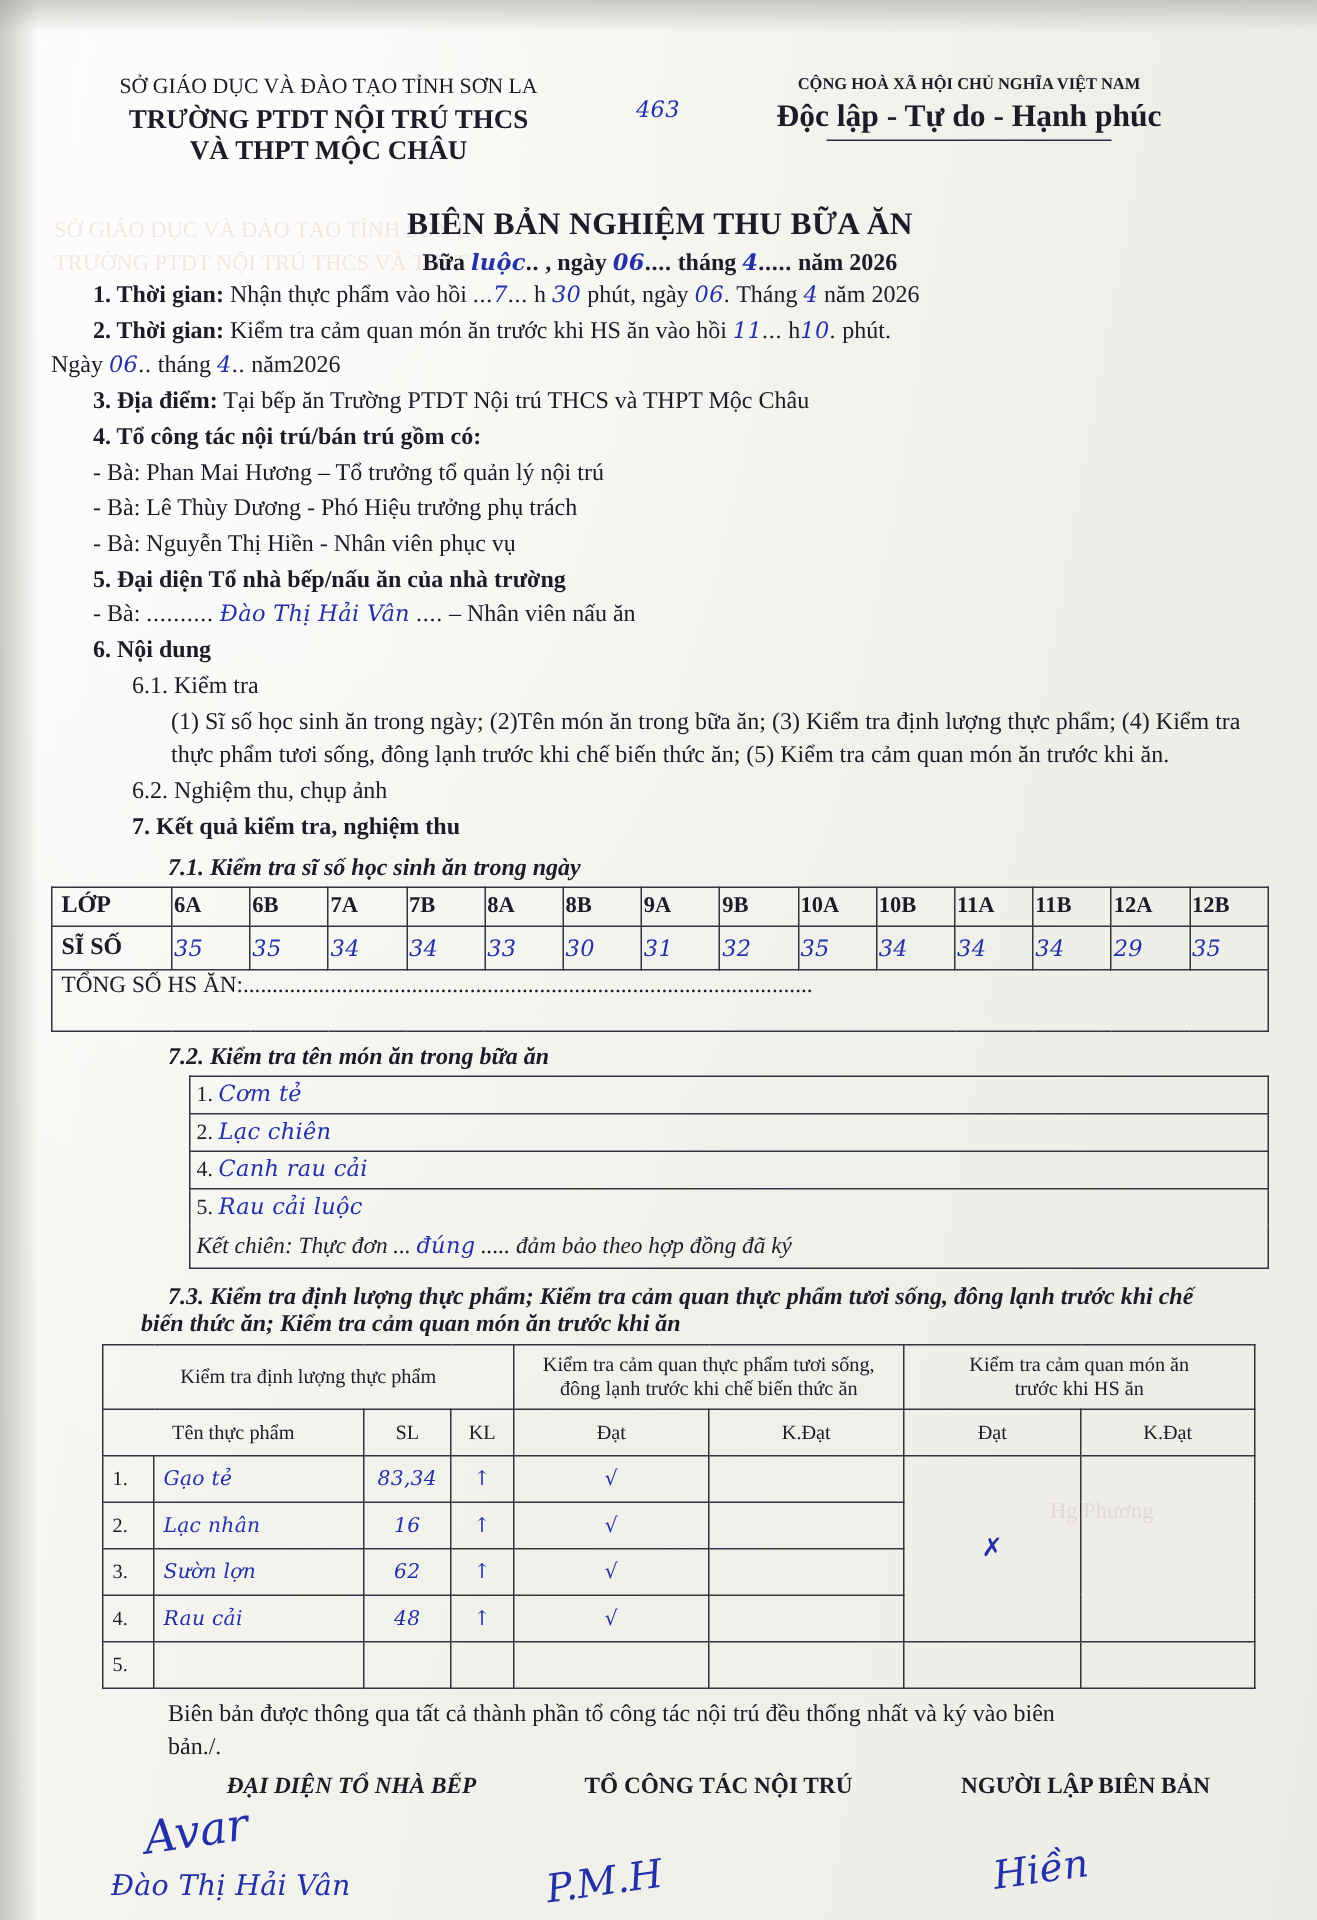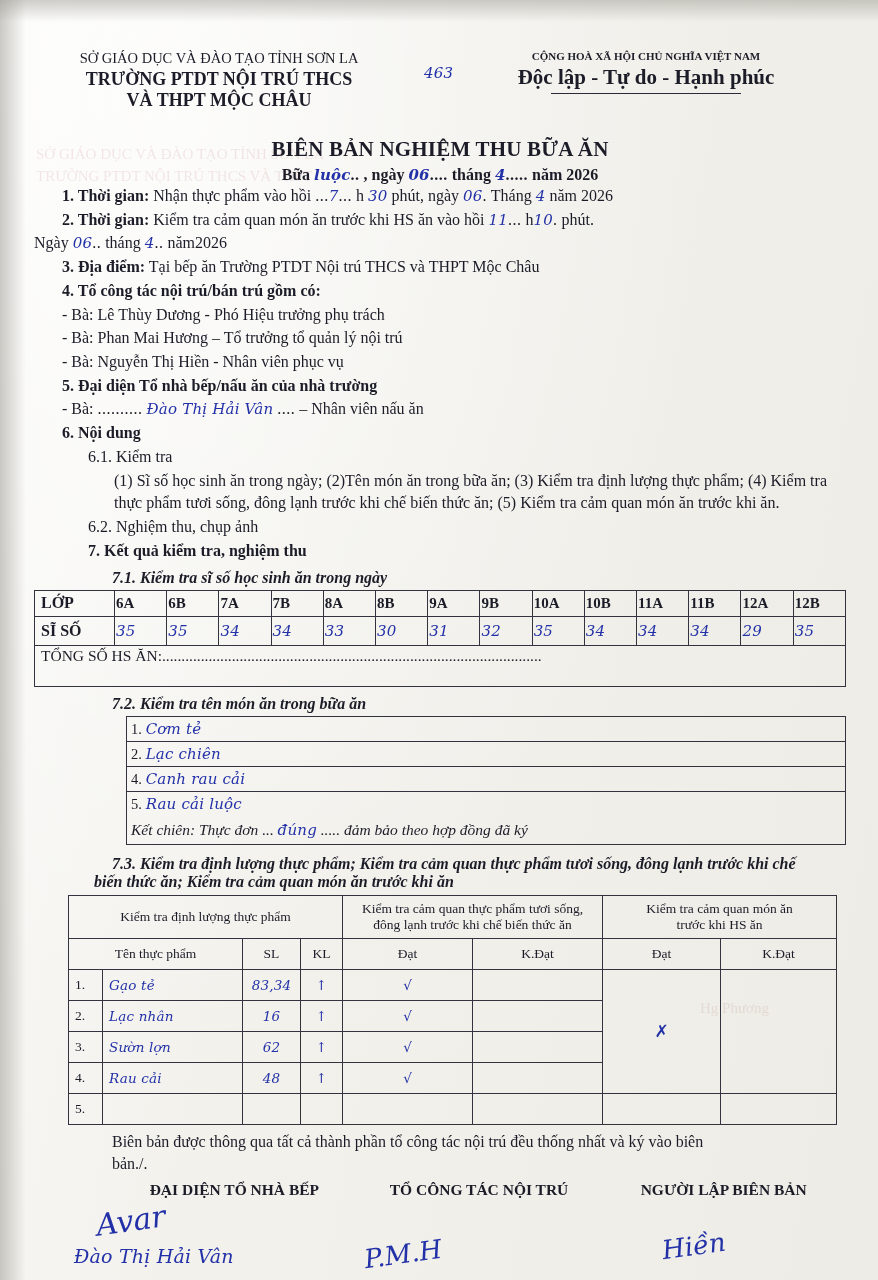--- a/index.html
+++ b/index.html
@@ -194,21 +194,21 @@
     padding-left: 78px;
   }
   .sign-row {
     display: flex;
     margin-top: 6px;
     padding-left: 78px;
     font-size: 15.5px;
     font-weight: bold;
   }
   .sign-col { text-align: center; }
-  .sign-col.c1 { width: 250px; }
+  .sign-col.c1 { width: 250px; font-style: italic; }
   .sign-col.c2 { width: 250px; }
   .sign-col.c3 { width: 250px; }
   .sig-area {
     position: relative;
     height: 96px;
   }
   .sig {
     position: absolute;
     color: #2331a8;
     font-family: "DejaVu Serif", serif;
@@ -297,22 +297,22 @@
       <span class="hw">4</span><span class="dots">..</span>
       <span>năm2026</span>
     </div>
 
     <div class="body-line indent1">
       <span class="b">3. Địa điểm:</span>
       <span>Tại bếp ăn Trường PTDT Nội trú THCS và THPT  Mộc Châu</span>
     </div>
 
     <div class="body-line indent1 b">4. Tổ công tác nội trú/bán trú gồm có:</div>
+    <div class="body-line indent1">- Bà: Phan Mai Hương – Tổ trưởng tổ quản lý nội trú</div>
     <div class="body-line indent1">- Bà: Lê Thùy Dương - Phó Hiệu trưởng phụ trách</div>
-    <div class="body-line indent1">- Bà: Phan Mai Hương – Tổ trưởng tổ quản lý nội trú</div>
     <div class="body-line indent1">- Bà: Nguyễn Thị Hiền - Nhân viên phục vụ</div>
 
     <div class="body-line indent1 b">5. Đại diện  Tổ nhà bếp/nấu ăn của nhà trường</div>
     <div class="body-line indent1">
       <span>- Bà:</span>
       <span class="dots">..........</span>
       <span class="hw">Đào     Thị   Hải   Vân</span>
       <span class="dots">....</span>
       <span>– Nhân viên nấu ăn</span>
     </div>

